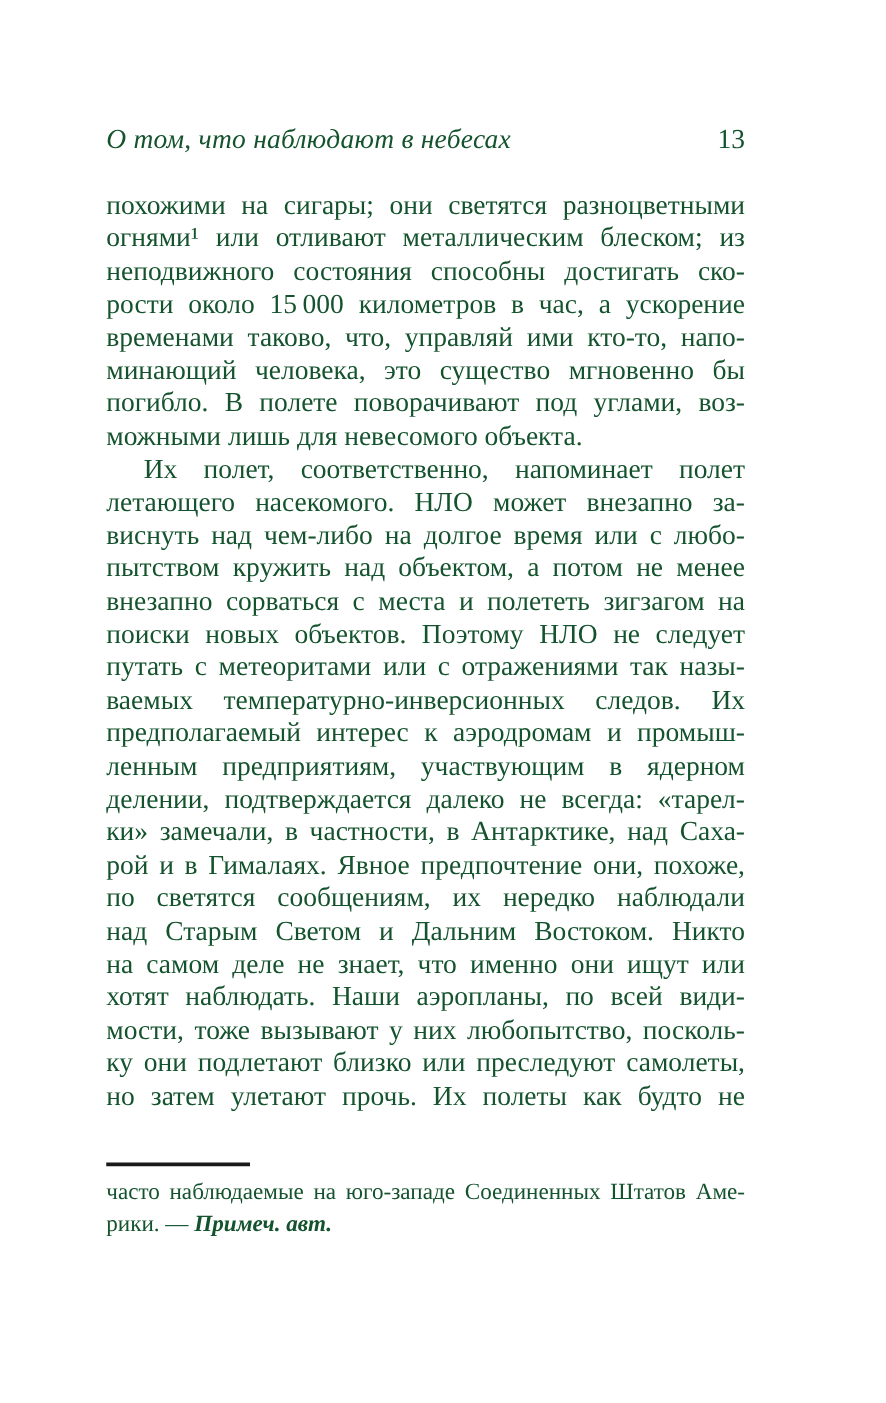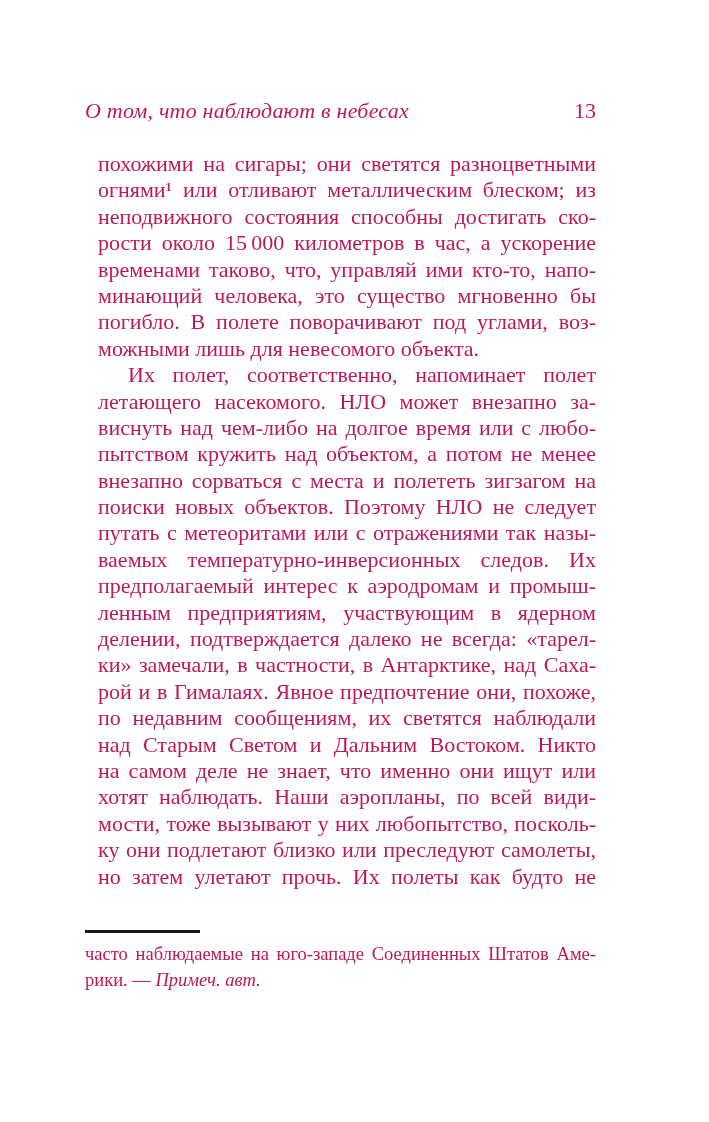--- a/index.html
+++ b/index.html
@@ -7,21 +7,21 @@
     padding: 0;
     background: #ffffff;
   }
   .page {
     position: relative;
     width: 709px;
     height: 1122px;
     background: #ffffff;
     overflow: hidden;
     font-family: "Liberation Serif", "DejaVu Serif", serif;
-    color: #be185d;
+    color: #14532d;
   }
   
   .running-header {
     position: absolute;
     left: 85px;
     top: 98px;
     width: 511px;
     display: flex;
     justify-content: space-between;
     align-items: baseline;
@@ -44,21 +44,20 @@
     width: 511px;
     font-size: 22px;
   }
   .bl {
     height: 26.4px;
     line-height: 26.4px;
     text-align: justify;
     text-align-last: justify;
     white-space: normal;
     overflow: visible;
-    margin-left: 13px;
   }
   .bl.al {
     text-align: right;
     text-align-last: left;
   }
   .bl.ind {
     text-indent: 30px;
   }
   
   .footnote-rule {
@@ -84,20 +83,21 @@
   }
   .fl.ind {
     text-indent: 30px;
   }
   .fl.al {
     text-align: left;
     text-align-last: left;
   }
   .fl .it {
     font-style: italic;
+    font-weight: bold;
   }
 </style>
 </head>
 <body>
 
 <div class="page">
 
   <div class="running-header">
     <span class="title">О том, что наблюдают в небесах</span>
     <span class="pagenum">13</span>
@@ -118,21 +118,21 @@
     <div class="bl">пытством кружить над объектом, а потом не менее</div>
     <div class="bl">внезапно сорваться с места и полететь зигзагом на</div>
     <div class="bl">поиски новых объектов. Поэтому НЛО не следует</div>
     <div class="bl">путать с метеоритами или с отражениями так назы-</div>
     <div class="bl">ваемых температурно-инверсионных следов. Их</div>
     <div class="bl">предполагаемый интерес к аэродромам и промыш-</div>
     <div class="bl">ленным предприятиям, участвующим в ядерном</div>
     <div class="bl">делении, подтверждается далеко не всегда: «тарел-</div>
     <div class="bl">ки» замечали, в частности, в Антарктике, над Саха-</div>
     <div class="bl">рой и в Гималаях. Явное предпочтение они, похоже,</div>
-    <div class="bl">по недавним сообщениям, их светятся наблюдали</div>
+    <div class="bl">по светятся сообщениям, их нередко наблюдали</div>
     <div class="bl">над Старым Светом и Дальним Востоком. Никто</div>
     <div class="bl">на самом деле не знает, что именно они ищут или</div>
     <div class="bl">хотят наблюдать. Наши аэропланы, по всей види-</div>
     <div class="bl">мости, тоже вызывают у них любопытство, посколь-</div>
     <div class="bl">ку они подлетают близко или преследуют самолеты,</div>
     <div class="bl">но затем улетают прочь. Их полеты как будто не</div>
   </div>
 
   <div class="footnote-rule"></div>
 

